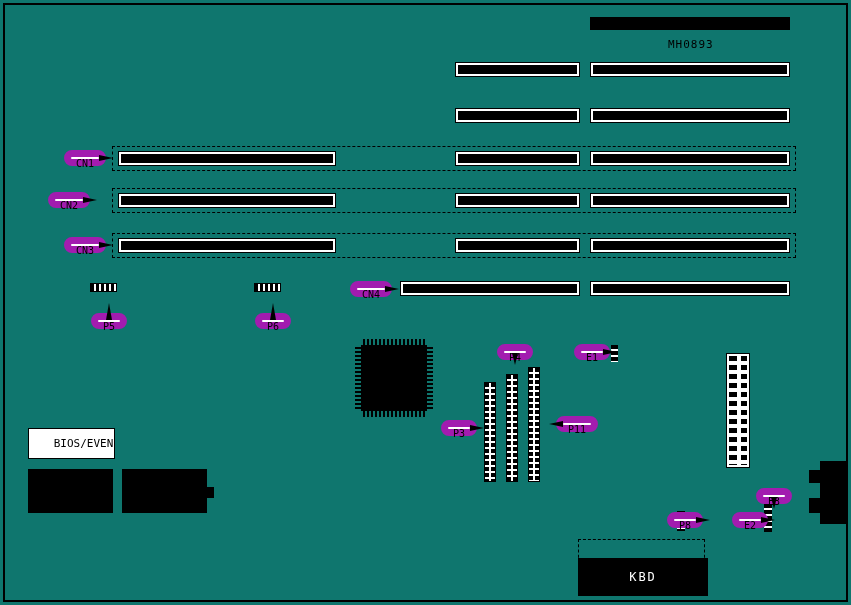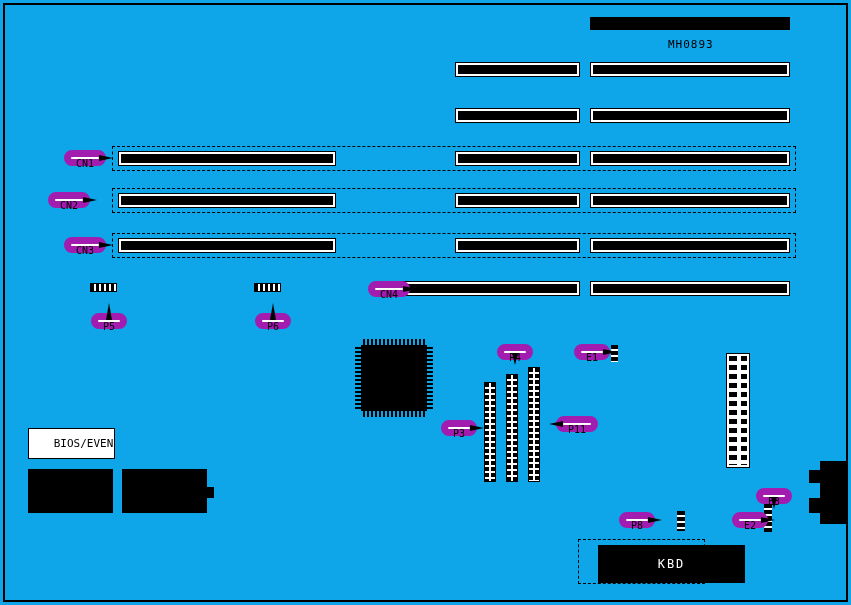--- a/index.html
+++ b/index.html
@@ -1,16 +1,16 @@
 <!DOCTYPE html>
 <html><head>
 <meta charset="utf-8">
 <style>
   html,body{margin:0;padding:0;background:#ffffff;}
-  .board{position:relative;width:851px;height:605px;background:#0ea5e9;overflow:hidden;
+  .board{position:relative;width:851px;height:605px;background:#0f766e;overflow:hidden;
          font-family:"DejaVu Sans Mono","Liberation Mono",monospace;color:#000;}
   .frame{position:absolute;left:3px;top:3px;right:3px;bottom:3px;border:2px solid #000;}
 
   
   .slot{position:absolute;height:15px;border:1px solid #000;background:#fff;box-sizing:border-box;}
   .slot::after{content:"";position:absolute;left:2px;right:2px;top:2px;bottom:2px;background:#000;}
   .bar-solid{position:absolute;background:#000;}
   .dashed{position:absolute;border:1px dashed #000;box-sizing:border-box;}
 
   
@@ -88,21 +88,21 @@
   <div class="callout pt-right" style="left:48px;top:192px;">CN2</div>
 
   <div class="dashed" style="left:112px;top:233px;width:684px;height:25px;"></div>
   <div class="slot" style="left:118px;top:238px;width:218px;"></div>
   <div class="slot" style="left:455px;top:238px;width:125px;"></div>
   <div class="slot" style="left:590px;top:238px;width:200px;"></div>
   <div class="callout pt-right" style="left:64px;top:237px;">CN3</div>
 
   <div class="slot" style="left:400px;top:281px;width:180px;"></div>
   <div class="slot" style="left:590px;top:281px;width:200px;"></div>
-  <div class="callout pt-right" style="left:368px;top:281px;">CN4</div>
+  <div class="callout pt-right" style="left:350px;top:281px;">CN4</div>
 
   <div class="pinstrip-h" style="left:90px;top:283px;width:27px;"></div>
   <div class="callout pt-up" style="left:91px;top:313px;">P5</div>
   <div class="pinstrip-h" style="left:254px;top:283px;width:27px;"></div>
   <div class="callout pt-up" style="left:255px;top:313px;">P6</div>
 
   <div class="qfp" style="left:355px;top:339px;width:78px;height:78px;">
     <div class="pins-top"></div>
     <div class="pins-bottom"></div>
     <div class="pins-left"></div>
@@ -128,18 +128,18 @@
   <div class="blk" style="left:207px;top:487px;width:7px;height:11px;"></div>
 
   <div class="blk" style="left:820px;top:461px;width:28px;height:63px;"></div>
   <div class="blk" style="left:809px;top:470px;width:11px;height:13px;"></div>
   <div class="blk" style="left:809px;top:498px;width:11px;height:15px;"></div>
 
   <div class="callout pt-down" style="left:756px;top:488px;">E3</div>
   <div class="callout pt-right" style="left:732px;top:512px;">E2</div>
   <div class="jumper-v" style="left:764px;top:504px;width:8px;height:28px;"></div>
 
-  <div class="callout pt-right" style="left:619px;top:512px;">P8</div>
+  <div class="callout pt-right" style="left:667px;top:512px;">P8</div>
   <div class="jumper-v" style="left:677px;top:511px;width:8px;height:20px;"></div>
 
   <div class="dashed" style="left:578px;top:539px;width:127px;height:45px;"></div>
-  <div class="kbd-box" style="left:578px;top:545px;width:147px;height:38px;margin-left:20px;">KBD</div>
+  <div class="kbd-box" style="left:578px;top:558px;width:130px;height:38px;">KBD</div>
 </div>
 
 </body></html>

